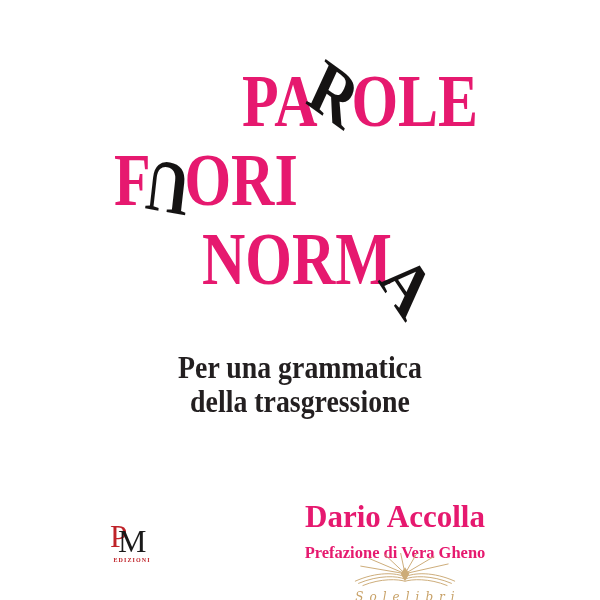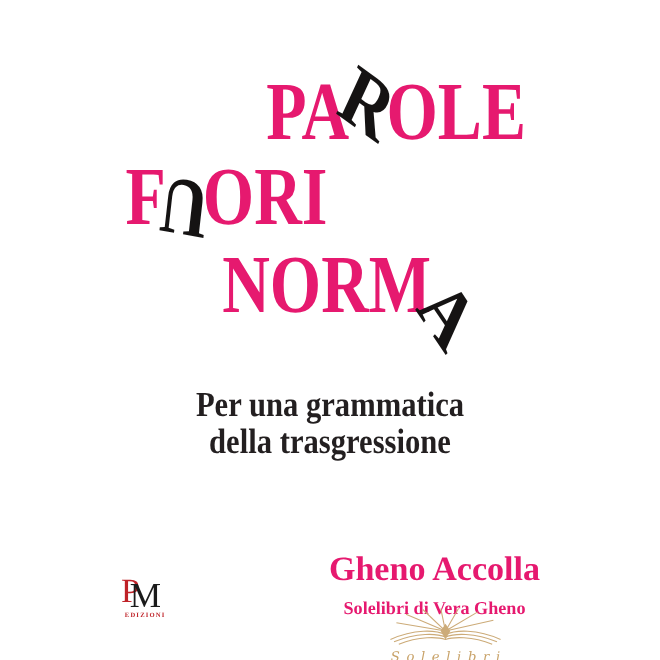--- a/index.html
+++ b/index.html
@@ -56,22 +56,22 @@
 
   <div class="title-word w2"><span>F</span><span class="rot rot-u">U</span><span>ORI</span></div>
 
   <div class="title-word w3"><span>NORM</span><span class="rot rot-a">A</span><span></span></div>
 
   <div class="subtitle">
     <div>Per una grammatica</div>
     <div>della trasgressione</div>
   </div>
 
-  <div class="author-block author">Gheno Accolla</div>
-  <div class="author-block preface">Solelibri di Vera Gheno</div>
+  <div class="author-block author">Dario Accolla</div>
+  <div class="author-block preface">Prefazione di Vera Gheno</div>
 
   <div class="imprint">
     <svg viewBox="0 0 120 34" width="132" height="37" aria-hidden="true">
       <g stroke="#ccab78" stroke-width="0.9" fill="none">
         <line x1="60" y1="19" x2="19" y2="12"></line>
         <line x1="60" y1="19" x2="27" y2="5"></line>
         <line x1="60" y1="19" x2="41" y2="1"></line>
         <line x1="60" y1="19" x2="56" y2="0"></line>
         <line x1="60" y1="19" x2="71" y2="0"></line>
         <line x1="60" y1="19" x2="87" y2="3"></line>

